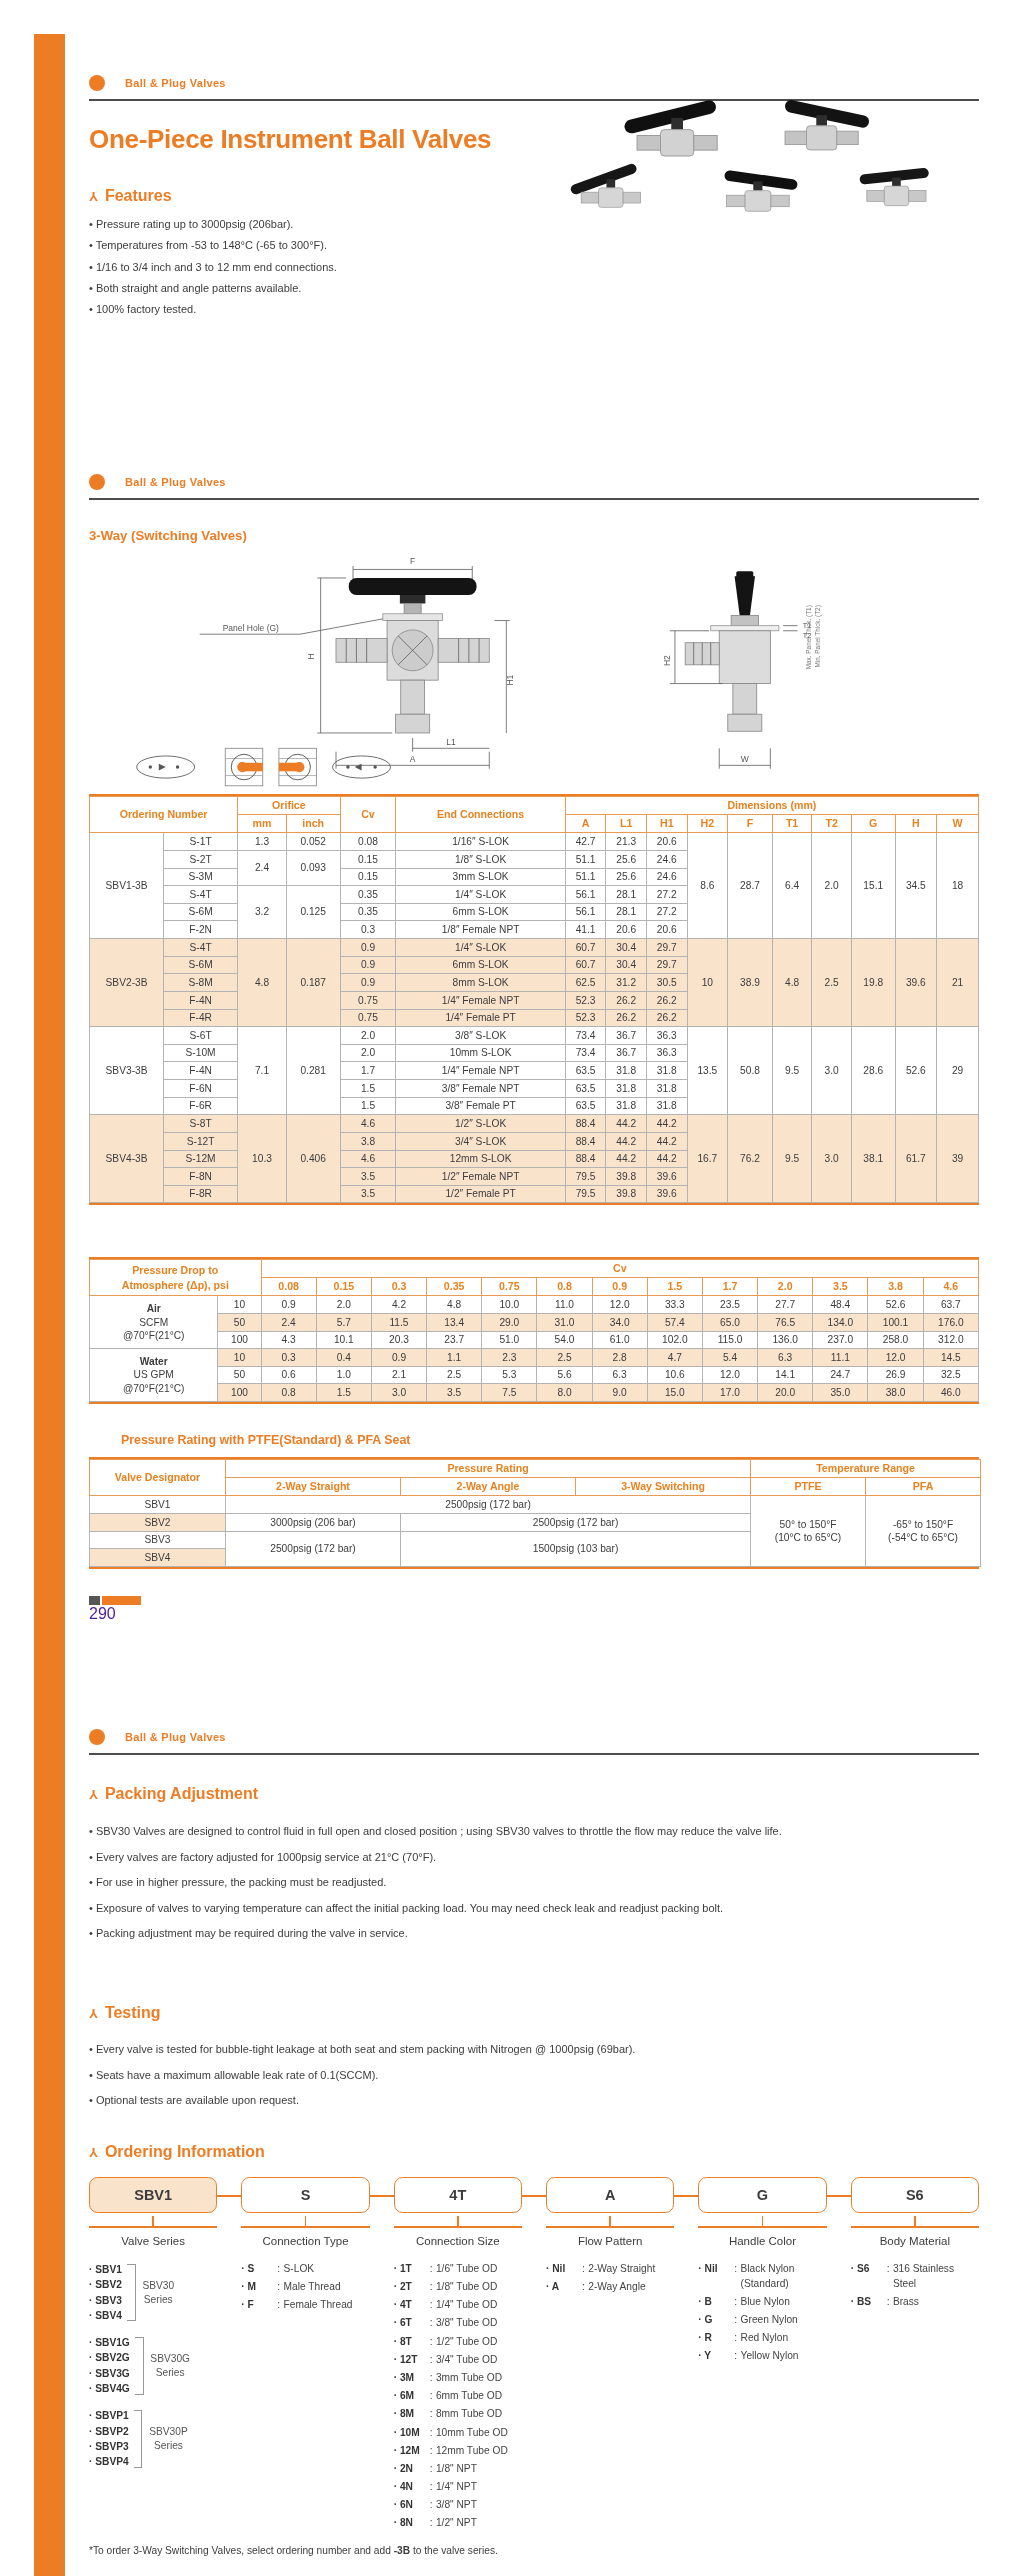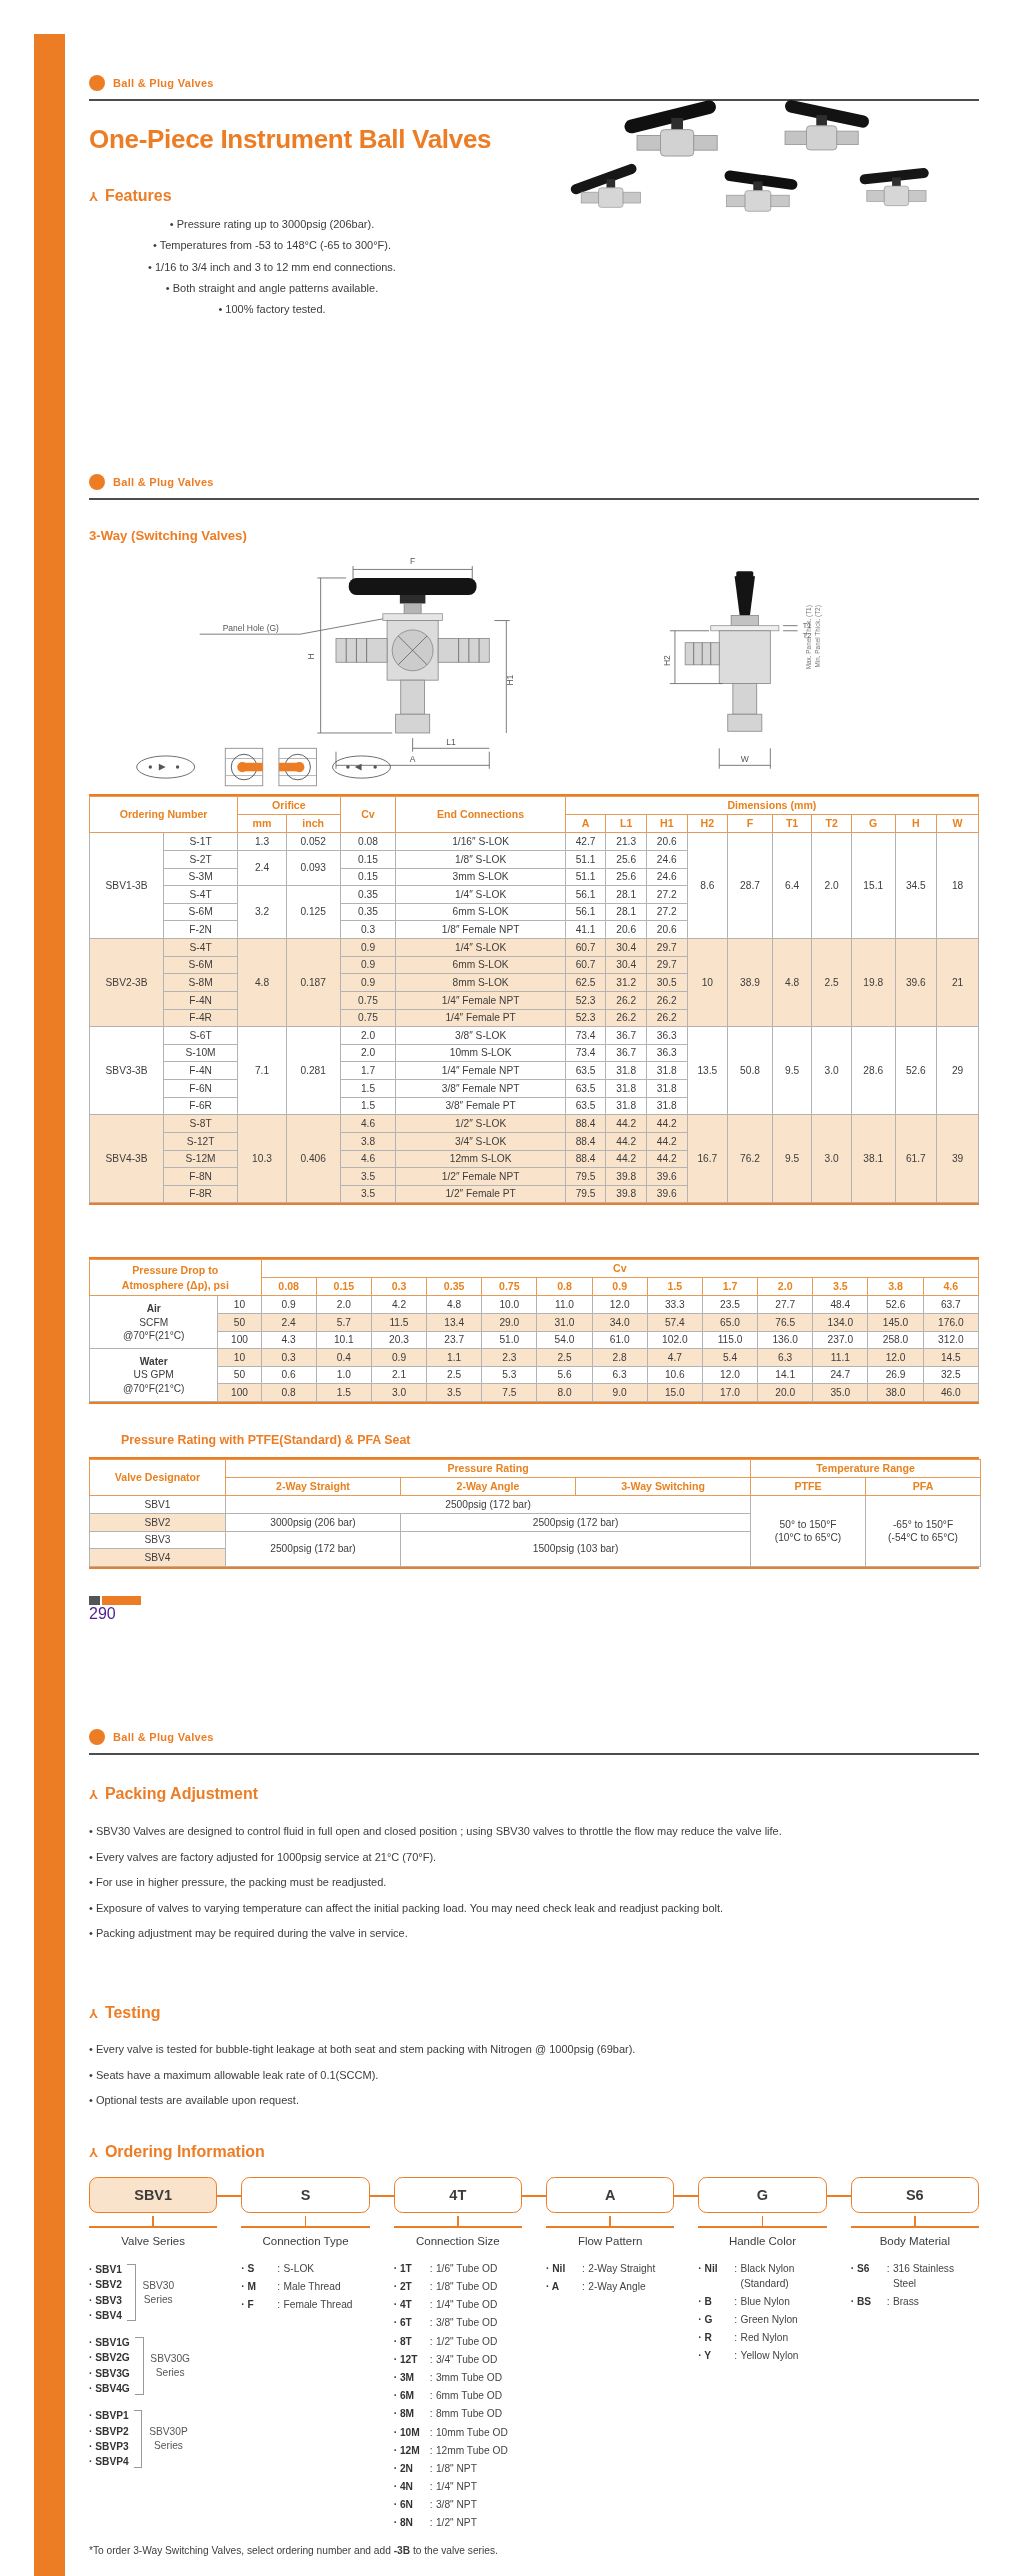--- a/index.html
+++ b/index.html
@@ -3,21 +3,21 @@
 <meta charset="utf-8">
 <style>
   html,body{margin:0;padding:0;background:#fff;}
   .page{position:relative;width:1022px;height:2576px;background:#fff;overflow:hidden;
         font-family:"Liberation Sans", sans-serif;color:#3c3c3c;}
   .abs{position:absolute;}
   .left-strip{position:absolute;left:34px;top:34px;width:31px;height:2542px;background:#ED7D25;}
 
   
   .sec-head{position:absolute;left:89px;width:890px;}
-  .sec-head .row{display:flex;align-items:center;gap:8px;}
+  .sec-head .row{display:flex;align-items:center;gap:20px;}
   .dot{width:16px;height:16px;border-radius:50%;background:#ED7D25;}
   .sec-label{color:#ED7D25;font-weight:bold;font-size:11px;letter-spacing:0.3px;}
   .sec-rule{margin-top:7.7px;height:2.1px;background:#4d4d4d;}
 
   .page-title{position:absolute;left:89px;top:124px;color:#ED7D25;font-weight:bold;
               font-size:26px;letter-spacing:-0.3px;}
   .h-orange{color:#ED7D25;font-weight:bold;font-size:16px;display:flex;align-items:center;gap:6.8px;}
   .h-orange .branch{display:inline-block;transform:scaleY(-1);font-size:13.6px;line-height:1;}
   .h-sub{color:#ED7D25;font-weight:bold;font-size:13.2px;}
   .h-table{color:#ED7D25;font-weight:bold;font-size:12.4px;padding-left:32px;}
@@ -84,21 +84,21 @@
     </div>
     <div class="sec-rule"></div>
   </div>
 
   <div class="page-title">One-Piece Instrument Ball Valves</div>
 
   <div class="abs h-orange" style="left:89px;top:187px;">
     <span class="branch">Y</span>
     <span>Features</span>
   </div>
-  <ul class="blist abs" style="left:89px;top:216px;width:366px;text-align:center;">
+  <ul class="blist abs" style="left:89px;top:216px;width:366px;">
       <li>Pressure rating up to 3000psig (206bar).</li>
       <li>Temperatures from -53 to 148°C (-65 to 300°F).</li>
       <li>1/16 to 3/4 inch and 3 to 12 mm end connections.</li>
       <li>Both straight and angle patterns available.</li>
       <li>100% factory tested.</li>
     </ul>
 
   <div class="abs" style="left:549px;top:95px;width:422px;height:136px;">
     <svg width="422" height="136" viewBox="0 0 495 160">
       <g transform="translate(150,58) scale(1.15)">
@@ -589,21 +589,21 @@
             <td class="pch">5.7</td>
             <td class="pch">11.5</td>
             <td class="pch">13.4</td>
             <td class="pch">29.0</td>
             <td class="pch">31.0</td>
             <td class="pch">34.0</td>
             <td class="pch">57.4</td>
             <td class="pch">65.0</td>
             <td class="pch">76.5</td>
             <td class="pch">134.0</td>
-            <td class="pch">145.0</td>
+            <td class="pch">100.1</td>
             <td class="pch">176.0</td>
           </tr>
           <tr>
             <td>100</td>
             <td>4.3</td>
             <td>10.1</td>
             <td>20.3</td>
             <td>23.7</td>
             <td>51.0</td>
             <td>54.0</td>

